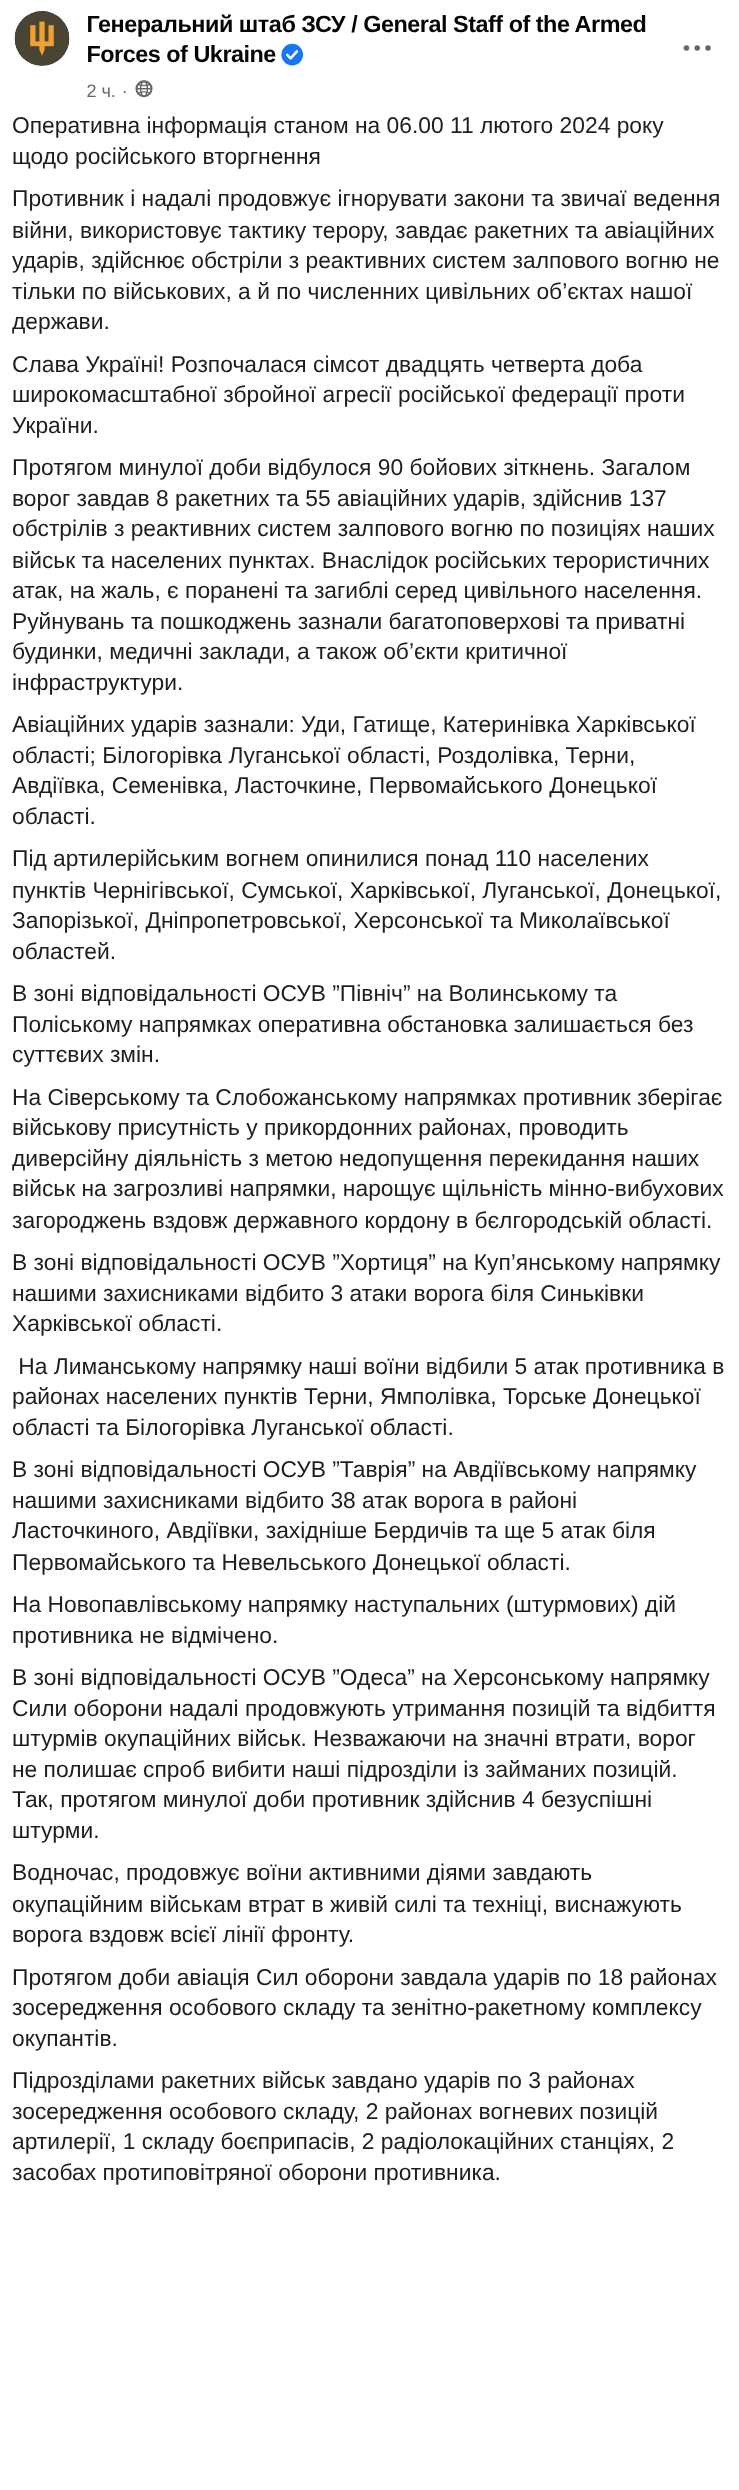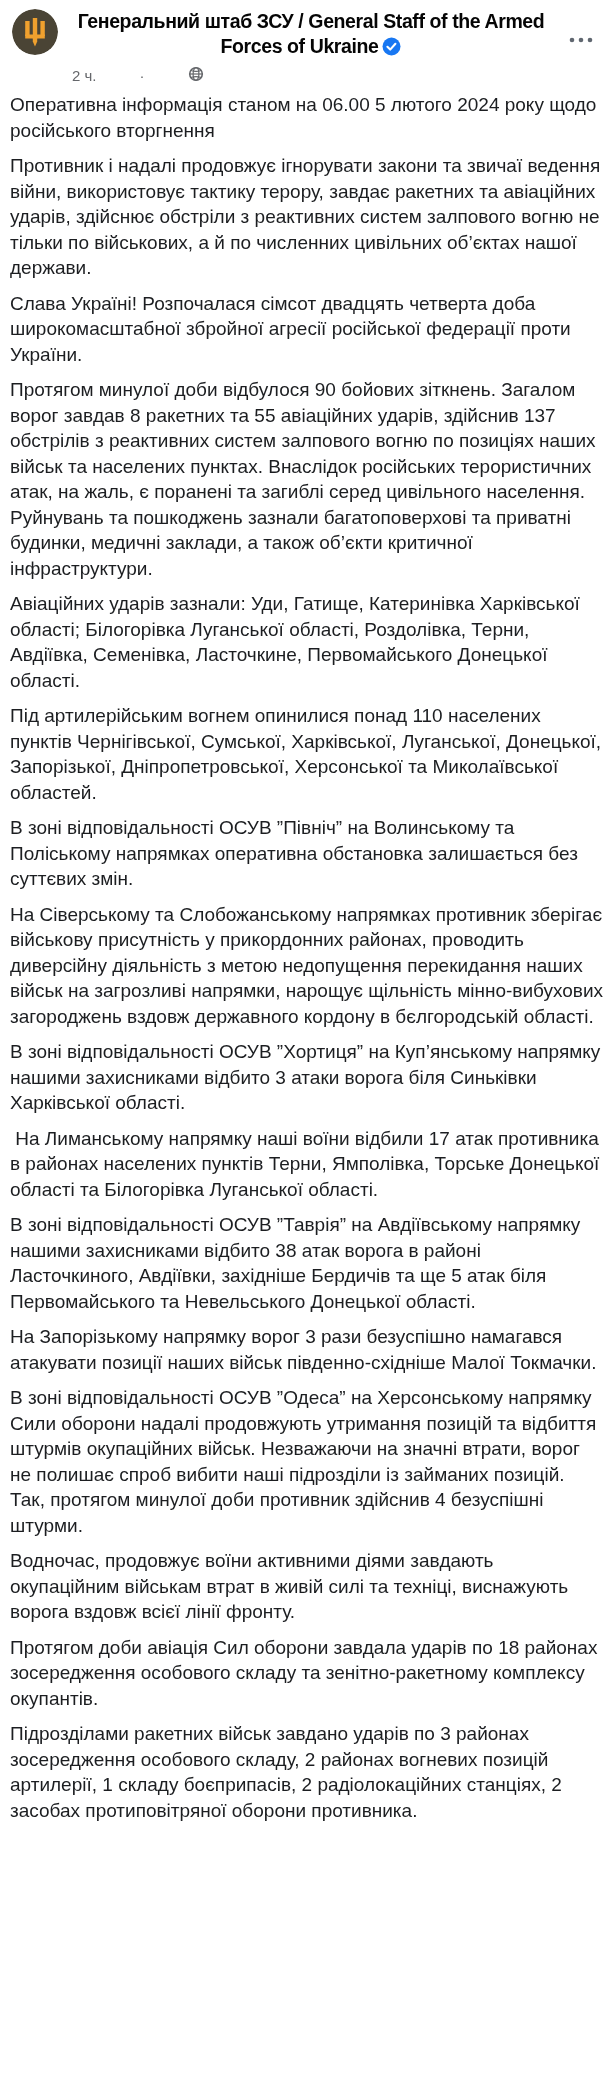--- a/index.html
+++ b/index.html
@@ -9,21 +9,20 @@
     -webkit-font-smoothing: antialiased;
   }
   .post { width: 616px; background: #ffffff; position: relative; }
 
   
   .post-header {
     display: flex;
     align-items: flex-start;
     padding: 9px 48px 2px 12px;
     position: relative;
-    text-align: center;
   }
   .avatar-wrap {
     width: 46px; height: 46px;
     flex: 0 0 46px;
     border-radius: 50%;
     overflow: hidden;
     cursor: pointer;
   }
   .header-info { margin-left: 14px; flex: 1; min-width: 0; }
   .author {
@@ -40,21 +39,20 @@
     vertical-align: -3px;
     margin-left: 4px;
   }
   .meta-row {
     display: flex;
     align-items: center;
     margin-top: 3px;
     color: #65676B;
     font-size: 15px;
     line-height: 19px;
-    gap: 38px;
   }
   .meta-row .sep { margin: 0 5px; }
   .meta-row .globe { display: inline-block; margin-top: 1px; }
   .timestamp { cursor: pointer; }
 
   .more-btn {
     position: absolute;
     top: 22px;
     right: 18px;
     width: 34px; height: 34px;
@@ -129,32 +127,32 @@
         <svg width="26" height="8" viewBox="0 0 26 8">
           <circle cx="4" cy="4" r="2.3" fill="#606770"></circle>
           <circle cx="13" cy="4" r="2.3" fill="#606770"></circle>
           <circle cx="22" cy="4" r="2.3" fill="#606770"></circle>
         </svg>
       </span>
     </button>
   </div>
 
   <div class="post-body">
-    <p>Оперативна інформація станом на 06.00 5 лютого 2024 року щодо російського вторгнення</p>
+    <p>Оперативна інформація станом на 06.00 11 лютого 2024 року щодо російського вторгнення</p>
     <p>Противник і надалі продовжує ігнорувати закони та звичаї ведення війни, використовує тактику терору, завдає ракетних та авіаційних ударів, здійснює обстріли з реактивних систем залпового вогню не тільки по військових, а й по численних цивільних об’єктах нашої держави.</p>
     <p>Слава Україні! Розпочалася сімсот двадцять четверта доба широкомасштабної збройної агресії російської федерації проти України.</p>
     <p>Протягом минулої доби відбулося 90 бойових зіткнень. Загалом ворог завдав 8 ракетних та 55 авіаційних ударів, здійснив 137 обстрілів з реактивних систем залпового вогню по позиціях наших військ та населених пунктах. Внаслідок російських терористичних атак, на жаль, є поранені та загиблі серед цивільного населення. Руйнувань та пошкоджень зазнали багатоповерхові та приватні будинки, медичні заклади, а також об’єкти критичної інфраструктури.</p>
     <p>Авіаційних ударів зазнали: Уди, Гатище, Катеринівка Харківської області; Білогорівка Луганської області, Роздолівка, Терни, Авдіївка, Семенівка, Ласточкине, Первомайського Донецької області.</p>
     <p>Під артилерійським вогнем опинилися понад 110 населених пунктів Чернігівської, Сумської, Харківської, Луганської, Донецької, Запорізької, Дніпропетровської, Херсонської та Миколаївської областей.</p>
     <p>В зоні відповідальності ОСУВ ”Північ” на Волинському та Поліському напрямках оперативна обстановка залишається без суттєвих змін.</p>
     <p>На Сіверському та Слобожанському напрямках противник зберігає військову присутність у прикордонних районах, проводить диверсійну діяльність з метою недопущення перекидання наших військ на загрозливі напрямки, нарощує щільність мінно-вибухових загороджень вздовж державного кордону в бєлгородській області.</p>
     <p>В зоні відповідальності ОСУВ ”Хортиця” на Куп’янському напрямку нашими захисниками відбито 3 атаки ворога біля Синьківки Харківської області.</p>
-    <p> На Лиманському напрямку наші воїни відбили 17 атак противника в районах населених пунктів Терни, Ямполівка, Торське Донецької області та Білогорівка Луганської області.</p>
+    <p> На Лиманському напрямку наші воїни відбили 5 атак противника в районах населених пунктів Терни, Ямполівка, Торське Донецької області та Білогорівка Луганської області.</p>
     <p>В зоні відповідальності ОСУВ ”Таврія” на Авдіївському напрямку нашими захисниками відбито 38 атак ворога в районі Ласточкиного, Авдіївки, західніше Бердичів та ще 5 атак біля Первомайського та Невельського Донецької області.</p>
-    <p>На Запорізькому напрямку ворог 3 рази безуспішно намагався атакувати позиції наших військ південно-східніше Малої Токмачки.</p>
+    <p>На Новопавлівському напрямку наступальних (штурмових) дій противника не відмічено.</p>
     <p>В зоні відповідальності ОСУВ ”Одеса” на Херсонському напрямку Сили оборони надалі продовжують утримання позицій та відбиття штурмів окупаційних військ. Незважаючи на значні втрати, ворог не полишає спроб вибити наші підрозділи із займаних позицій. Так, протягом минулої доби противник здійснив 4 безуспішні штурми.</p>
     <p>Водночас, продовжує воїни активними діями завдають окупаційним військам втрат в живій силі та техніці, виснажують ворога вздовж всієї лінії фронту.</p>
     <p>Протягом доби авіація Сил оборони завдала ударів по 18 районах зосередження особового складу та зенітно-ракетному комплексу окупантів.</p>
     <p>Підрозділами ракетних військ завдано ударів по 3 районах зосередження особового складу, 2 районах вогневих позицій артилерії, 1 складу боєприпасів, 2 радіолокаційних станціях, 2 засобах протиповітряної оборони противника.</p>
 
   </div>
 
 </div>
 
 </body></html>

